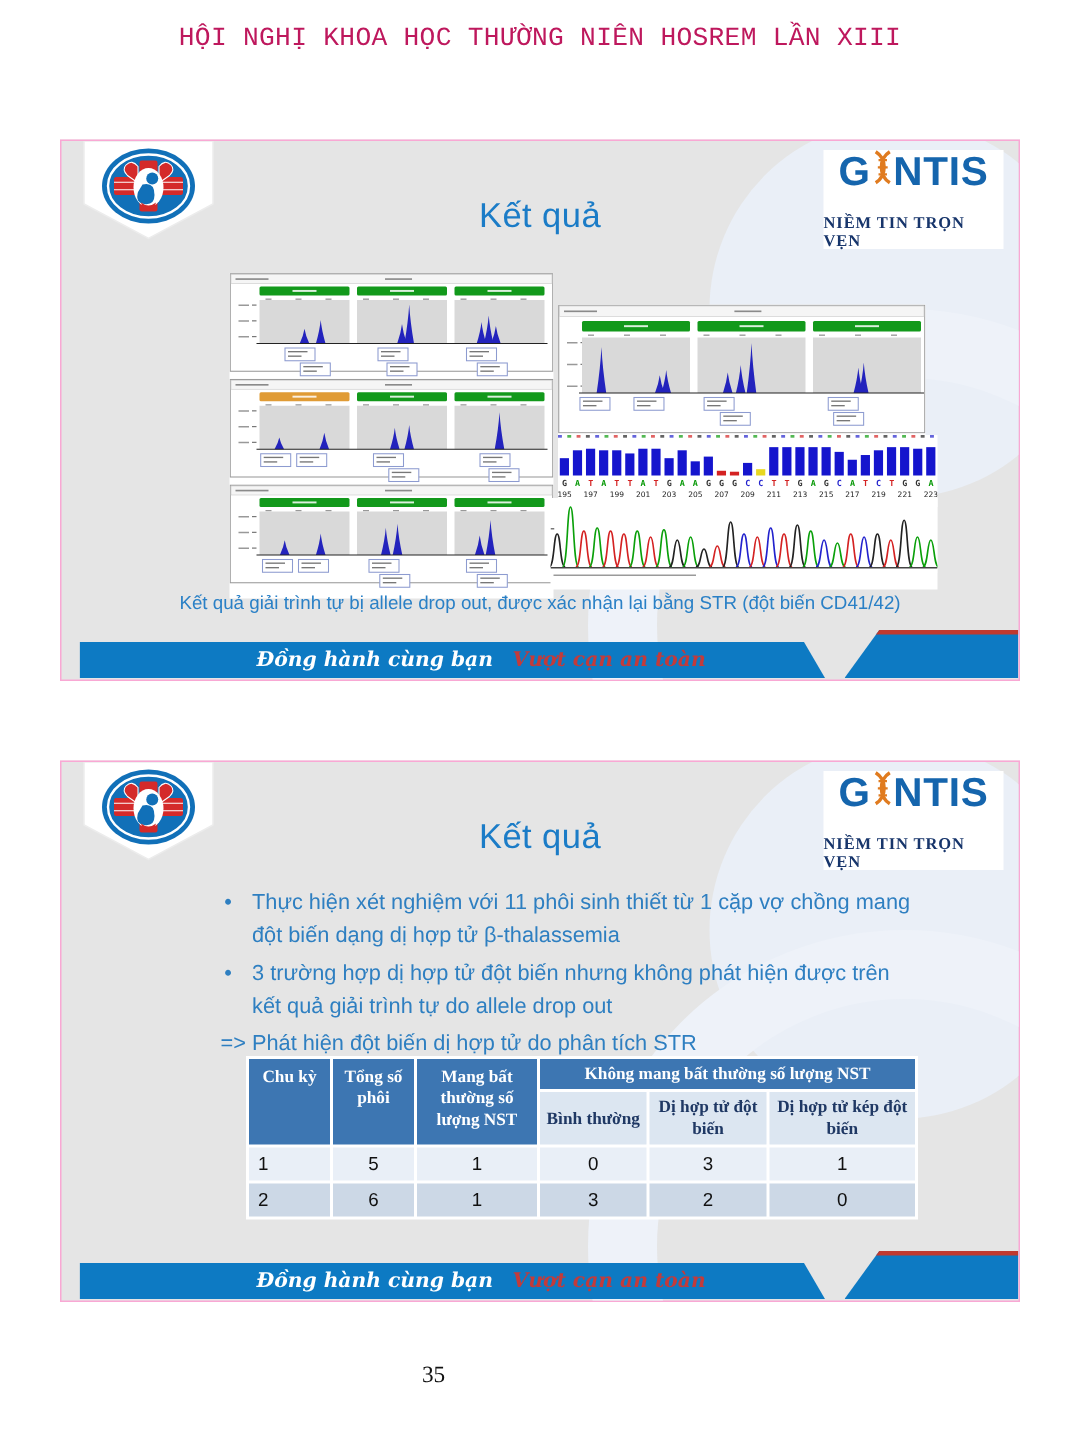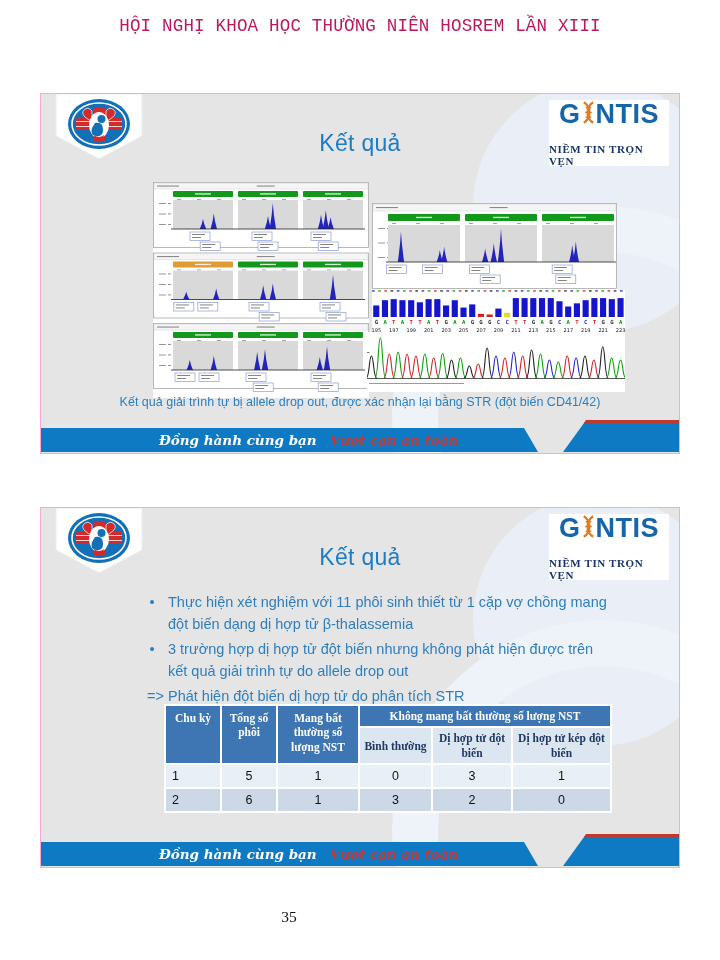--- a/index.html
+++ b/index.html
@@ -25,21 +25,21 @@
   .gentis .gt{color:#1565ad;font-weight:bold;font-size:27px;letter-spacing:.5px;line-height:1;}
   .gentis .tag{color:#17356b;font-family:Liberation Serif, serif;
         font-weight:bold;font-size:11px;letter-spacing:.6px;margin-top:14px;}
   .fig{position:absolute;background:#fff;}
   .fig-left{left:112px;top:88px;}
   .fig-right-top{left:331px;top:109px;}
   .fig-qc{left:331px;top:196px;}
   .fig-sanger{left:326px;top:238px;}
   .caption{position:absolute;left:20px;top:301px;width:598px;text-align:center;
         color:#2a80c6;font-size:12.5px;}
-  .footer-bar{position:absolute;left:0;top:334px;width:500px;height:24px;background:#0d7ac3;
+  .footer-bar{position:absolute;left:12px;top:334px;width:500px;height:24px;background:#0d7ac3;
         clip-path:polygon(0 0,483px 0,497px 100%,0 100%);
         display:flex;align-items:center;padding-left:118px;box-sizing:border-box;gap:13px;}
   .footer-bar .w{color:#fff;} .footer-bar .r{color:#c23b3b;}
   .slogan{font-family:"DejaVu Serif","Liberation Serif",serif;font-style:italic;
         font-weight:bold;font-size:13.5px;white-space:nowrap;}
   .footer-corner{position:absolute;right:0;top:326px;width:116px;height:32px;background:#0d7ac3;
         clip-path:polygon(20% 0,100% 0,100% 100%,0 100%);}
   .footer-corner .redline{position:absolute;top:0;left:0;right:0;height:3px;background:#c0392f;}
   .bullets{position:absolute;left:106px;top:84px;width:468px;color:#2e7fc1;
         font-size:14.5px;line-height:21.5px;}

